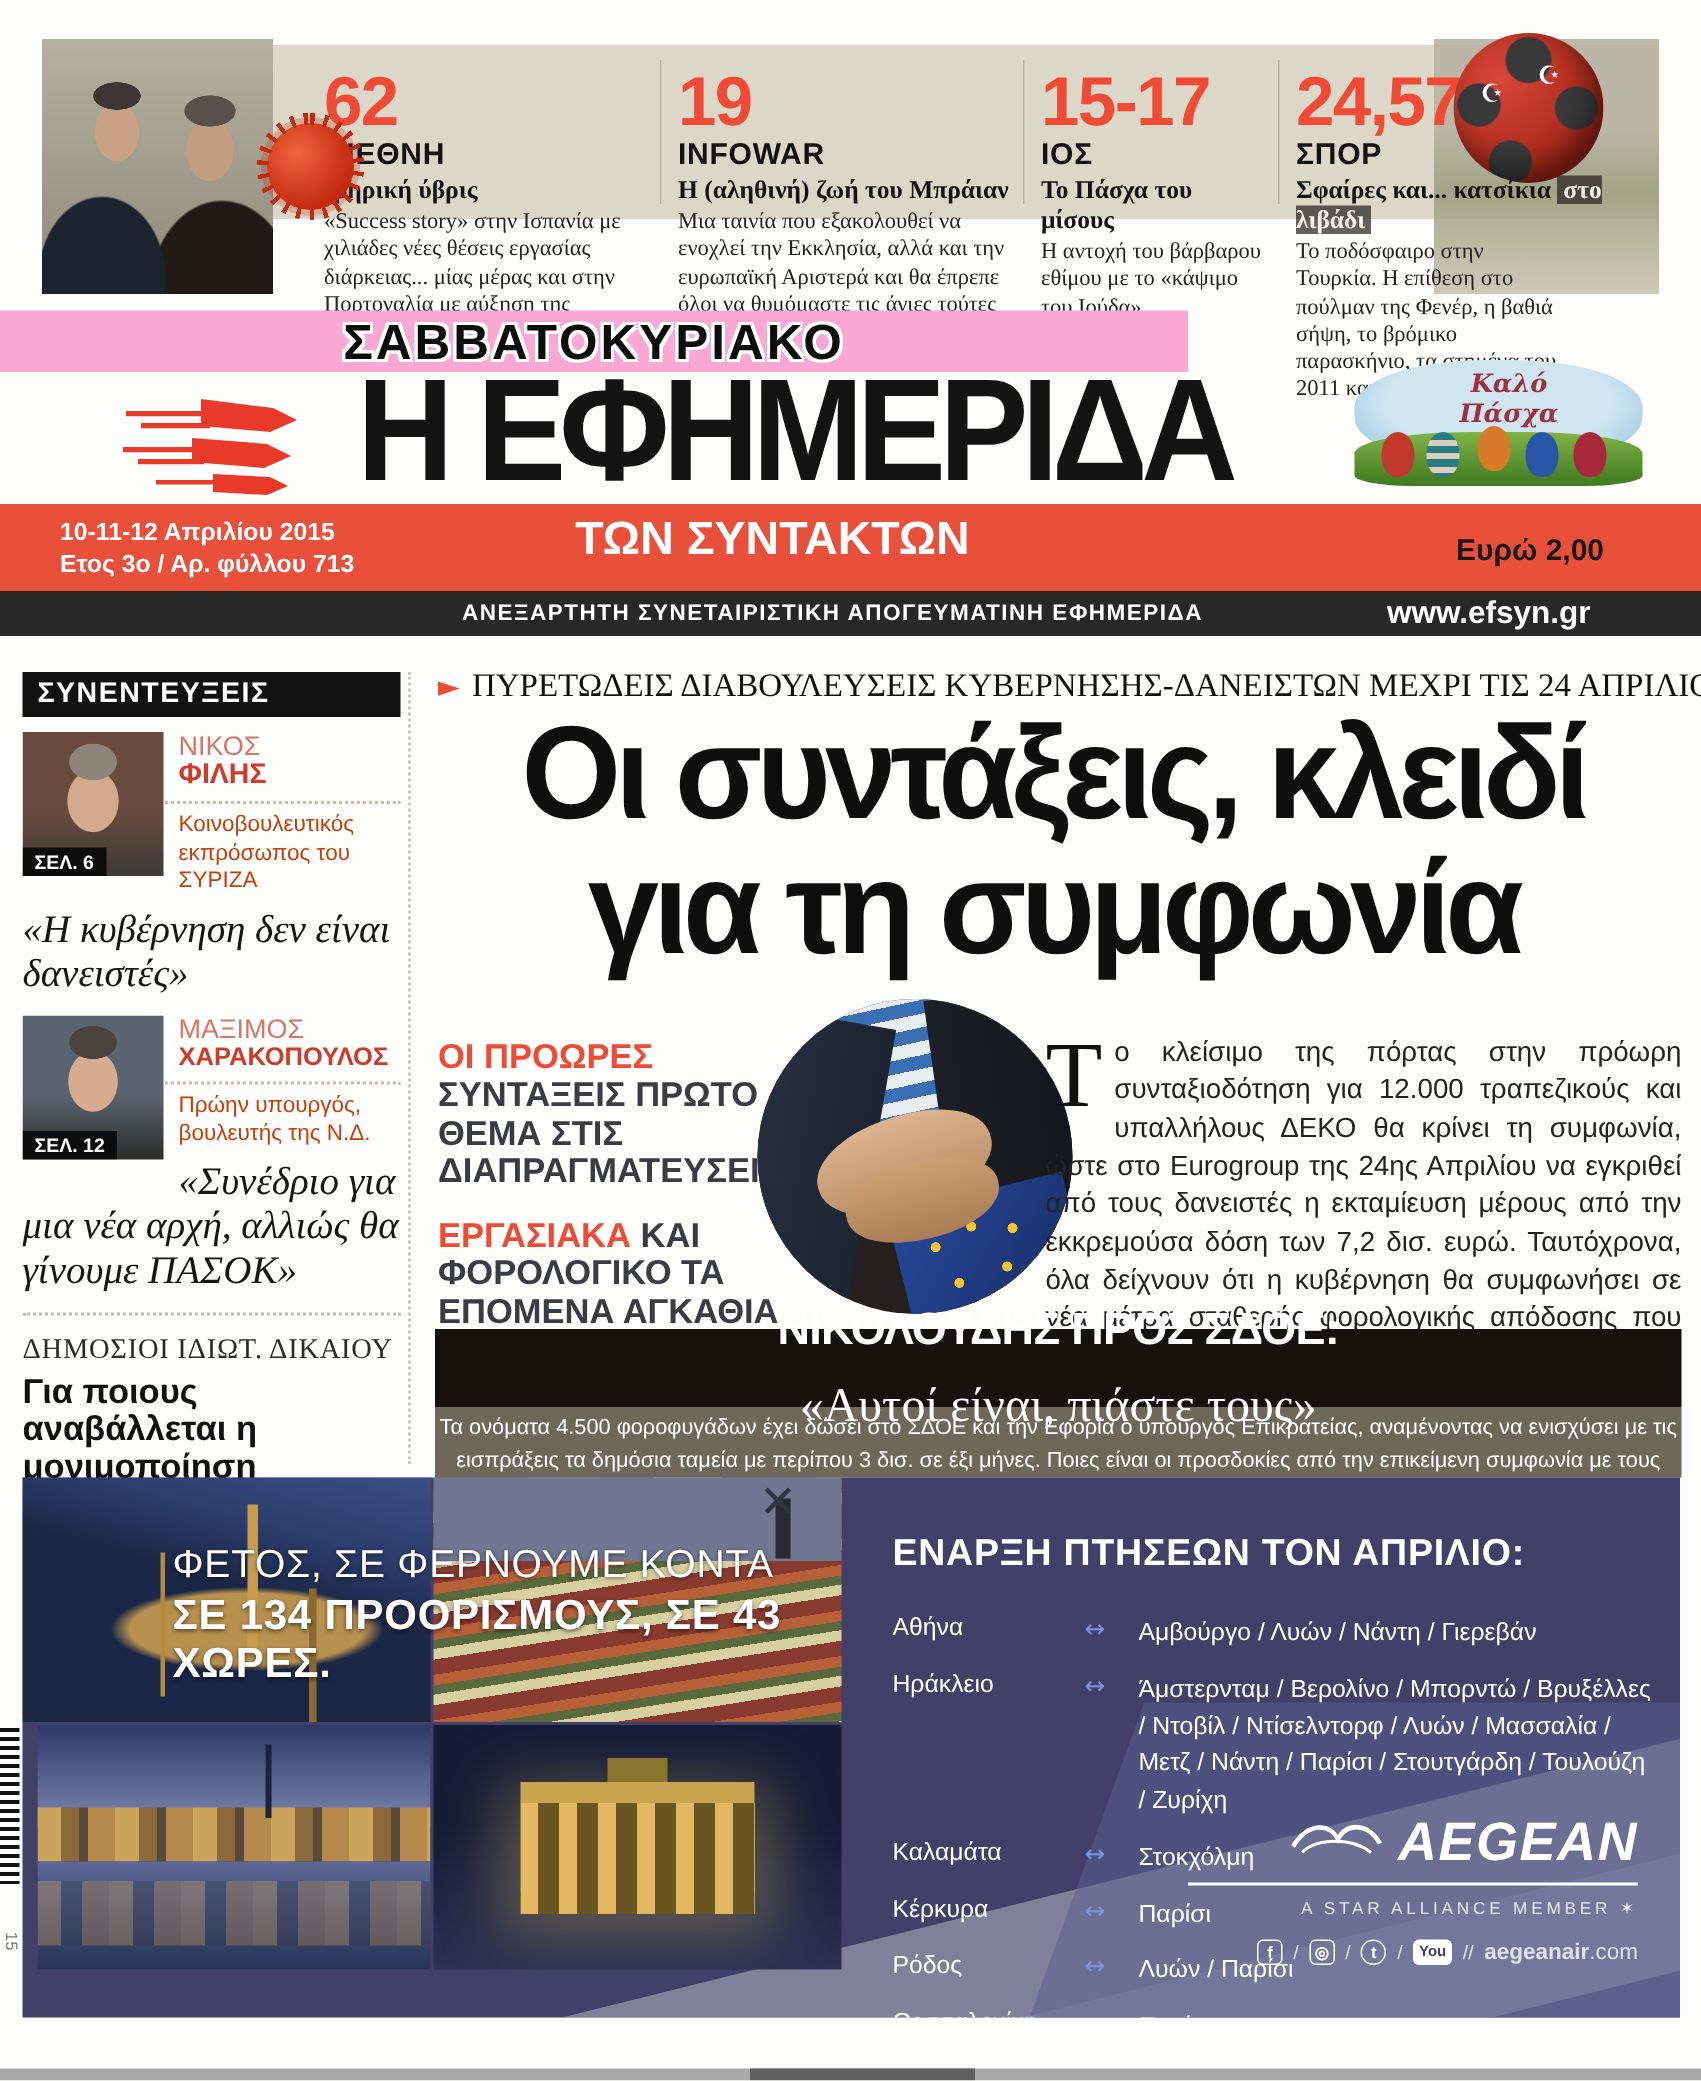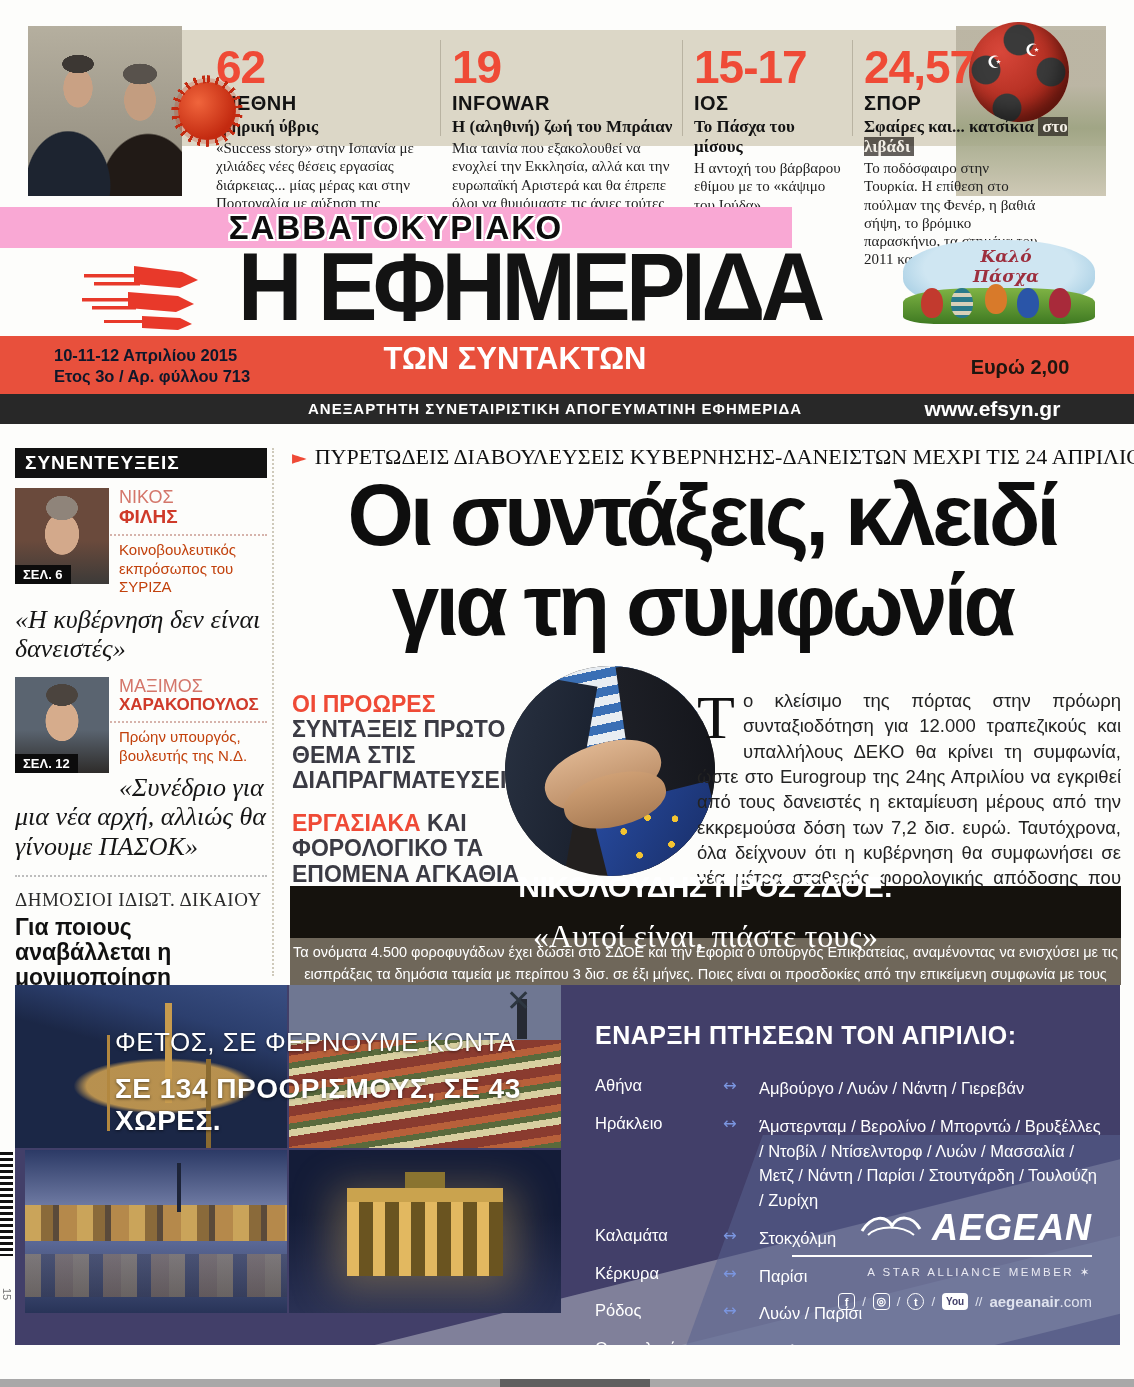--- a/index.html
+++ b/index.html
@@ -60,21 +60,21 @@
     letter-spacing:-5px; line-height:1; color:#131313; transform:scaleX(.92); transform-origin:left; white-space:nowrap; }
   .easter { position:absolute; left:903px; top:240px; width:192px; height:98px; }
   .easter .cloud { position:absolute; inset:0 0 28px 0; border-radius:45%;
     background:radial-gradient(ellipse at 50% 40%, #cfe6f2 0 55%, #a8cfe4 80%, transparent 95%); }
   .easter .grass { position:absolute; left:0; right:0; bottom:14px; height:36px;
     background:linear-gradient(180deg, #7fb344, #3f7a22); border-radius:40% 40% 20% 20%; }
   .easter .egg { position:absolute; bottom:20px; width:22px; height:30px; border-radius:50% 50% 46% 46%; }
   .easter .greet { position:absolute; left:48px; top:6px; width:110px; text-align:center;
     font-family:"DejaVu Serif", serif; font-style:italic; font-weight:700; font-size:17px; color:#9d2f3e; line-height:1.2; }
   .red-band { position:absolute; left:0; top:336px; width:1134px; height:58px; background:#e8503c; }
-  .date-block { position:absolute; left:54px; top:9px; font-size:16.5px; font-weight:700; color:#0f172a; line-height:1.25; }
+  .date-block { position:absolute; left:40px; top:9px; font-size:16.5px; font-weight:700; color:#ffffff; line-height:1.25; }
   .mast-sub { position:absolute; left:250px; top:5px; width:530px; text-align:center;
     font-size:31px; font-weight:900; letter-spacing:0; color:#fff; }
   .price { position:absolute; left:940px; top:20px; width:160px; text-align:center; font-size:20px; font-weight:700; color:#1e1610; }
   .black-band { position:absolute; left:0; top:394px; width:1134px; height:30px; background:#282828; }
   .tagline { position:absolute; left:270px; top:0; width:570px; text-align:center;
     line-height:30px; font-size:15px; font-weight:700; letter-spacing:1px; color:#fff; }
   .site { position:absolute; left:885px; top:0; width:215px; text-align:center; line-height:30px;
     font-size:21px; font-weight:900; color:#fff; }
   
   .sidebar { position:absolute; left:15px; top:448px; width:252px; }
@@ -171,21 +171,21 @@
   .sth-refl { position:absolute; left:0; right:0; bottom:10%; height:26%; opacity:.35;
     background:repeating-linear-gradient(90deg, #caa45a 0 16px, #3a3a4a 16px 30px, #b5894b 30px 48px); }
   .tile-gate { left:274px; top:165px; width:272px; height:163px; background:linear-gradient(180deg, #141c38 0 40%, #2a3154); }
   .gate { position:absolute; left:58px; top:52px; width:156px; height:74px;
     background:
       repeating-linear-gradient(90deg, #e2b860 0 12px, #6a5420 12px 26px),
       #e2b860; box-shadow:0 -14px 0 0 #caa34e, 0 0 40px 14px rgba(226,184,96,.35); }
   .gate::before { content:""; position:absolute; left:58px; top:-30px; width:40px; height:16px; background:#8a7430; }
   .ad-tag { position:absolute; left:100px; top:42px; width:460px; color:#fff; text-shadow:0 1px 3px rgba(0,0,0,.55); }
   .ad-tag .l1 { font-size:26px; letter-spacing:.5px; }
-  .ad-tag .l2 { font-size:28px; font-weight:700; letter-spacing:.5px; margin-top:15px; }
+  .ad-tag .l2 { font-size:28px; font-weight:700; letter-spacing:.5px; margin-top:3px; }
   .sw1 { position:absolute; left:300px; top:255px; width:980px; height:150px; background:#cdd0d8; opacity:.45; transform:rotate(-14deg); }
   .sw2 { position:absolute; left:430px; top:300px; width:980px; height:210px; background:#7e88a6; opacity:.5; transform:rotate(-14deg); }
   .fin { position:absolute; right:-60px; top:150px; width:470px; height:290px; background:#57618e; opacity:.55; transform:skewX(-20deg); }
   .routes { position:absolute; left:580px; top:36px; width:510px; color:#fff; }
   .routes-head { font-size:25px; font-weight:700; letter-spacing:.5px; margin-bottom:26px; }
   .route-grid { display:grid; grid-template-columns:128px 36px 1fr; row-gap:13px; font-size:16.5px; align-items:start; }
   .r-arrow { color:#7b96e0; font-family:"DejaVu Sans", sans-serif; }
   .r-to { line-height:1.5; }
   .aegean { position:absolute; right:28px; top:222px; width:300px; text-align:right; color:#fff; z-index:5; }
   .aeg-row { display:flex; align-items:center; justify-content:flex-end; gap:10px; }

